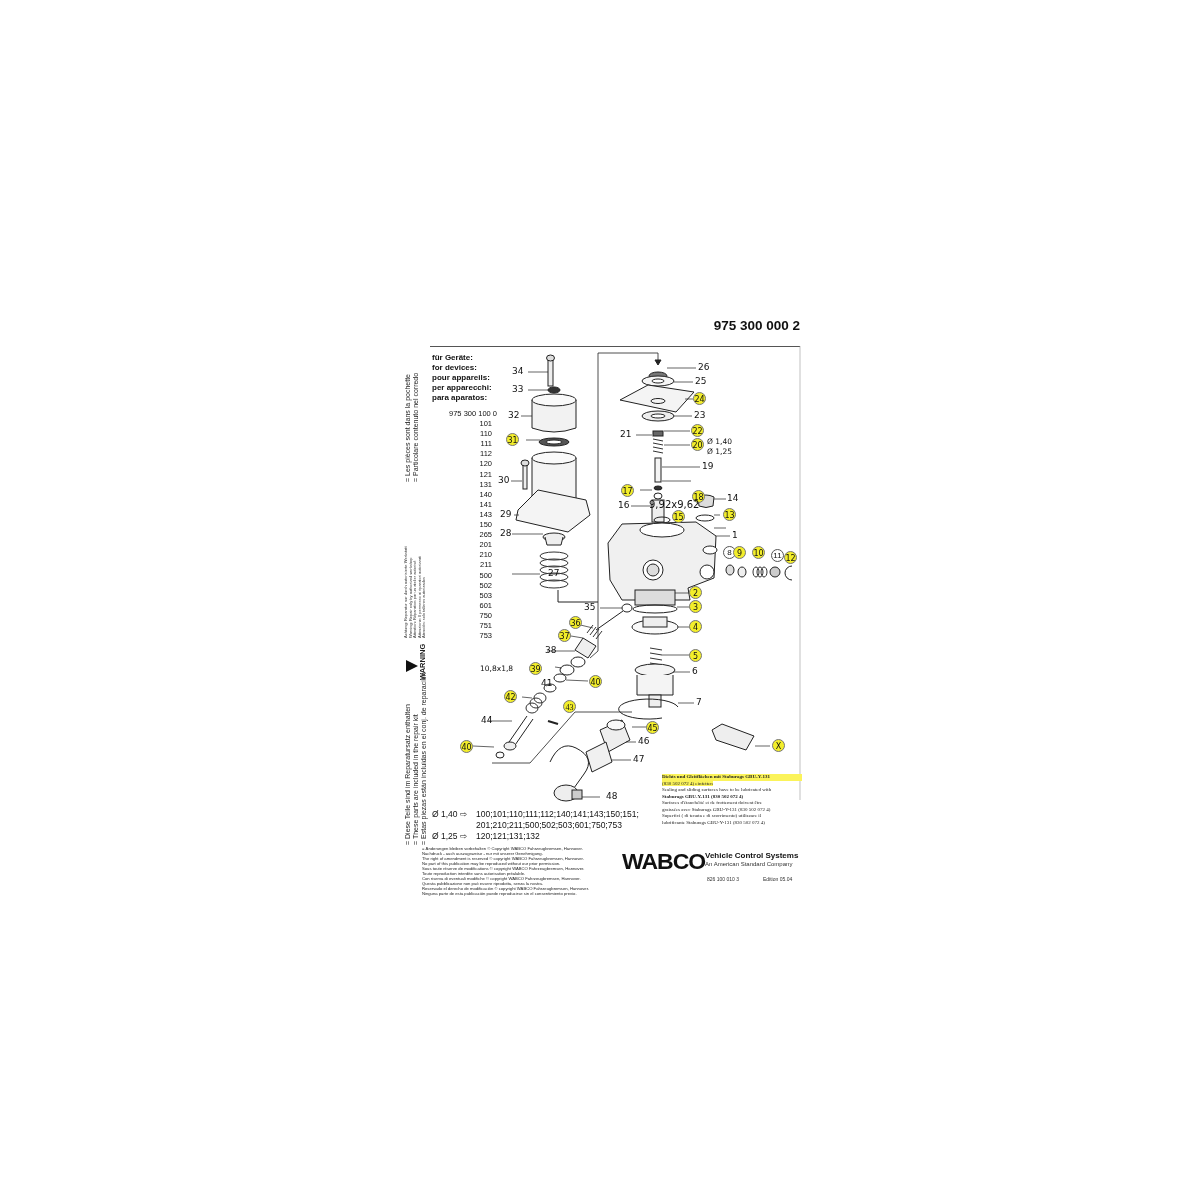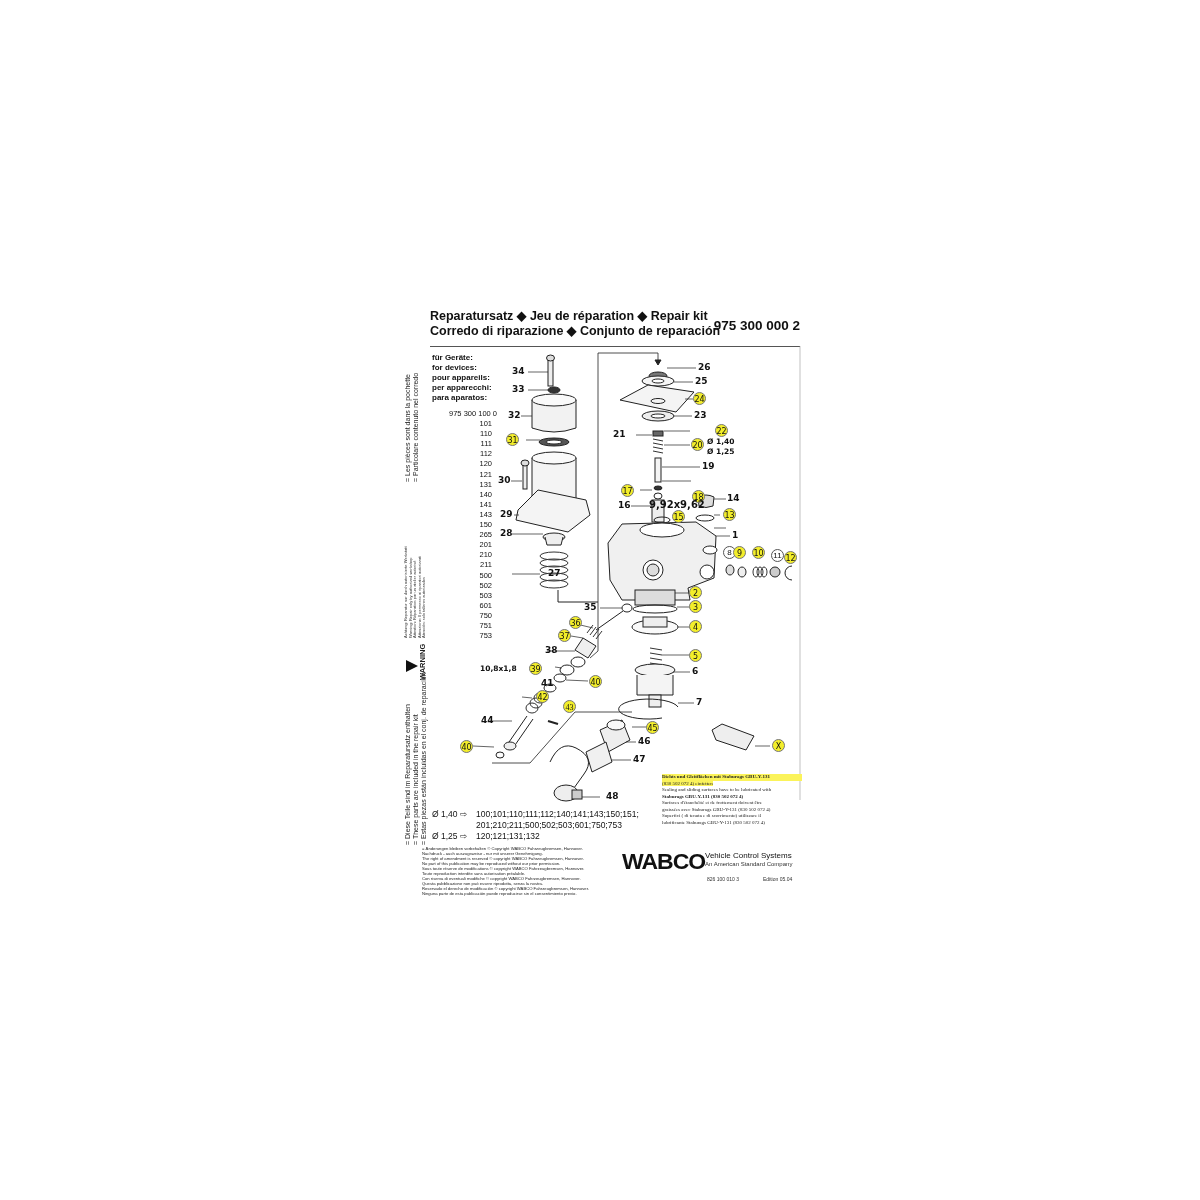--- a/index.html
+++ b/index.html
@@ -6,43 +6,39 @@
   body { width:1200px; height:1200px; position:relative; overflow:hidden; font-family:"Liberation Sans", sans-serif; color:#111; }
   .sheet { position:absolute; left:400px; top:300px; width:410px; height:600px; background:#fff; }
   .title { position:absolute; left:30px; top:9px; font-weight:bold; font-size:12.5px; line-height:15px; white-space:nowrap; }
   .docno { position:absolute; right:10px; top:18px; font-weight:bold; font-size:13.5px; }
   .rule { position:absolute; left:30px; top:46px; width:370px; height:1px; background:#555; }
   .devices { position:absolute; left:32px; top:53px; font-size:8px; font-weight:bold; line-height:10px; }
   .devlist { position:absolute; left:32px; top:109px; font-size:7.5px; line-height:10.1px; }
   .devlist div { text-align:right; width:60px; }
   .vtext { position:absolute; transform:rotate(-90deg); transform-origin:left top; font-size:7px; white-space:nowrap; color:#222; }
   .vtext.small { font-size:4px; line-height:4.5px; color:#333; }
-  .lbl { position:absolute; font-size:9px; font-family:"DejaVu Sans", sans-serif; white-space:nowrap;font-weight:bold; }
+  .lbl { position:absolute; font-size:9px; font-family:"DejaVu Sans", sans-serif; white-space:nowrap; }
   .ylbl { position:absolute; width:13px; height:13px; border-radius:50%; background:#f3ee2a; border:1px solid #777; font-size:8px; font-family:"DejaVu Sans", sans-serif; text-align:center; line-height:13px; box-sizing:border-box; }
   .wlbl { position:absolute; width:13px; height:13px; border-radius:50%; background:#fff; border:1px solid #555; font-size:8px; text-align:center; line-height:12px; box-sizing:border-box; }
   .dia { position:absolute; font-size:8.5px; line-height:10px; white-space:nowrap; }
   .legal { position:absolute; left:22px; top:546px; font-size:4.2px; line-height:5px; color:#222; width:230px; }
   .note { position:absolute; left:262px; top:474px; font-family:"Liberation Serif", serif; font-size:5px; line-height:6.5px; width:140px; color:#222; }
   .hl { background:#fbf35a; }
   .wabco { position:absolute; left:222px; top:548px; font-family:"Liberation Sans", sans-serif; font-weight:900; font-size:23px; letter-spacing:-1px; transform:scaleY(0.95); }
-  .vcs { position:absolute; left:305px; top:551px; font-weight:normal; font-size:8px; }
+  .vcs { position:absolute; left:305px; top:551px; font-weight:bold; font-size:8px; }
   .asc { position:absolute; left:305px; top:561px; font-size:6px; color:#333; }
   .pubno { position:absolute; left:307px; top:576px; font-size:5px; color:#333; }
   .edition { position:absolute; left:363px; top:576px; font-size:5px; color:#333; }
   svg.draw { position:absolute; left:0; top:0; }
 </style>
 </head>
 <body>
 
 <div class="sheet">
 
-  <div class="title">
-    <div>Reparatursatz ◆ Jeu de réparation ◆ Repair kit</div>
-    <div>Corredo di riparazione ◆ Conjunto de reparación</div>
-  </div>
   <div class="docno">975 300 000 2</div>
   <div class="rule"></div>
 
   <div class="devices">
     <div>für Geräte:</div>
     <div>for devices:</div>
     <div>pour appareils:</div>
     <div>per apparecchi:</div>
     <div>para aparatos:</div>
   </div>
@@ -276,57 +272,57 @@
   <div class="lbl" style="left:112px; top:66px;">34</div>
   <div class="lbl" style="left:112px; top:84px;">33</div>
   <div class="lbl" style="left:108px; top:110px;">32</div>
   <div class="lbl" style="left:98px; top:175px;">30</div>
   <div class="lbl" style="left:100px; top:209px;">29</div>
   <div class="lbl" style="left:100px; top:228px;">28</div>
   <div class="lbl" style="left:100px; top:268px;margin-left:48px;">27</div>
   <div class="lbl" style="left:298px; top:62px;">26</div>
   <div class="lbl" style="left:295px; top:76px;">25</div>
   <div class="lbl" style="left:294px; top:110px;">23</div>
-  <div class="lbl" style="left:213px; top:129px;">21</div>
+  <div class="lbl" style="left:220px; top:129px;">21</div>
   <div class="lbl" style="left:302px; top:161px;">19</div>
   <div class="lbl" style="left:218px; top:200px;">16</div>
   <div class="lbl" style="left:327px; top:193px;">14</div>
   <div class="lbl" style="left:332px; top:230px;">1</div>
   <div class="lbl" style="left:292px; top:366px;">6</div>
   <div class="lbl" style="left:296px; top:397px;">7</div>
   <div class="lbl" style="left:184px; top:302px;">35</div>
   <div class="lbl" style="left:145px; top:345px;">38</div>
   <div class="lbl" style="left:141px; top:378px;">41</div>
   <div class="lbl" style="left:81px; top:415px;">44</div>
   <div class="lbl" style="left:238px; top:436px;">46</div>
   <div class="lbl" style="left:233px; top:454px;">47</div>
   <div class="lbl" style="left:206px; top:491px;">48</div>
 
   <div class="ylbl" style="left:106px; top:133px;">31</div>
   <div class="ylbl" style="left:293px; top:92px;">24</div>
-  <div class="ylbl" style="left:291px; top:124px;margin-left:24px;">22</div>
+  <div class="ylbl" style="left:291px; top:124px;">22</div>
   <div class="ylbl" style="left:291px; top:138px;">20</div>
   <div class="ylbl" style="left:292px; top:190px;">18</div>
   <div class="ylbl" style="left:221px; top:184px;">17</div>
   <div class="ylbl" style="left:272px; top:210px;">15</div>
   <div class="ylbl" style="left:323px; top:208px;">13</div>
   <div class="wlbl" style="left:323px; top:246px;">8</div>
   <div class="ylbl" style="left:333px; top:246px;">9</div>
   <div class="ylbl" style="left:352px; top:246px;">10</div>
   <div class="wlbl" style="left:371px; top:249px;">11</div>
   <div class="ylbl" style="left:384px; top:251px;">12</div>
   <div class="ylbl" style="left:289px; top:286px;">2</div>
   <div class="ylbl" style="left:289px; top:300px;">3</div>
   <div class="ylbl" style="left:289px; top:320px;">4</div>
   <div class="ylbl" style="left:289px; top:349px;">5</div>
   <div class="ylbl" style="left:169px; top:316px;">36</div>
   <div class="ylbl" style="left:158px; top:329px;">37</div>
   <div class="ylbl" style="left:129px; top:362px;">39</div>
   <div class="ylbl" style="left:189px; top:375px;">40</div>
-  <div class="ylbl" style="left:104px; top:390px;margin-left:32px;">42</div>
+  <div class="ylbl" style="left:104px; top:390px;">42</div>
   <div class="ylbl" style="left:163px; top:400px;font-family:Liberation Serif, serif;">43</div>
   <div class="ylbl" style="left:60px; top:440px;">40</div>
   <div class="ylbl" style="left:246px; top:421px;">45</div>
   <div class="ylbl" style="left:372px; top:439px;">X</div>
 
   <div class="lbl" style="left:249px; top:199px; font-size:10px;">9,92x9,62</div>
   <div class="lbl" style="left:80px; top:364px; font-size:7.5px;">10,8x1,8</div>
   <div class="lbl" style="left:307px; top:137px; font-size:7.5px;">Ø 1,40</div>
   <div class="lbl" style="left:307px; top:147px; font-size:7.5px;">Ø 1,25</div>
 

